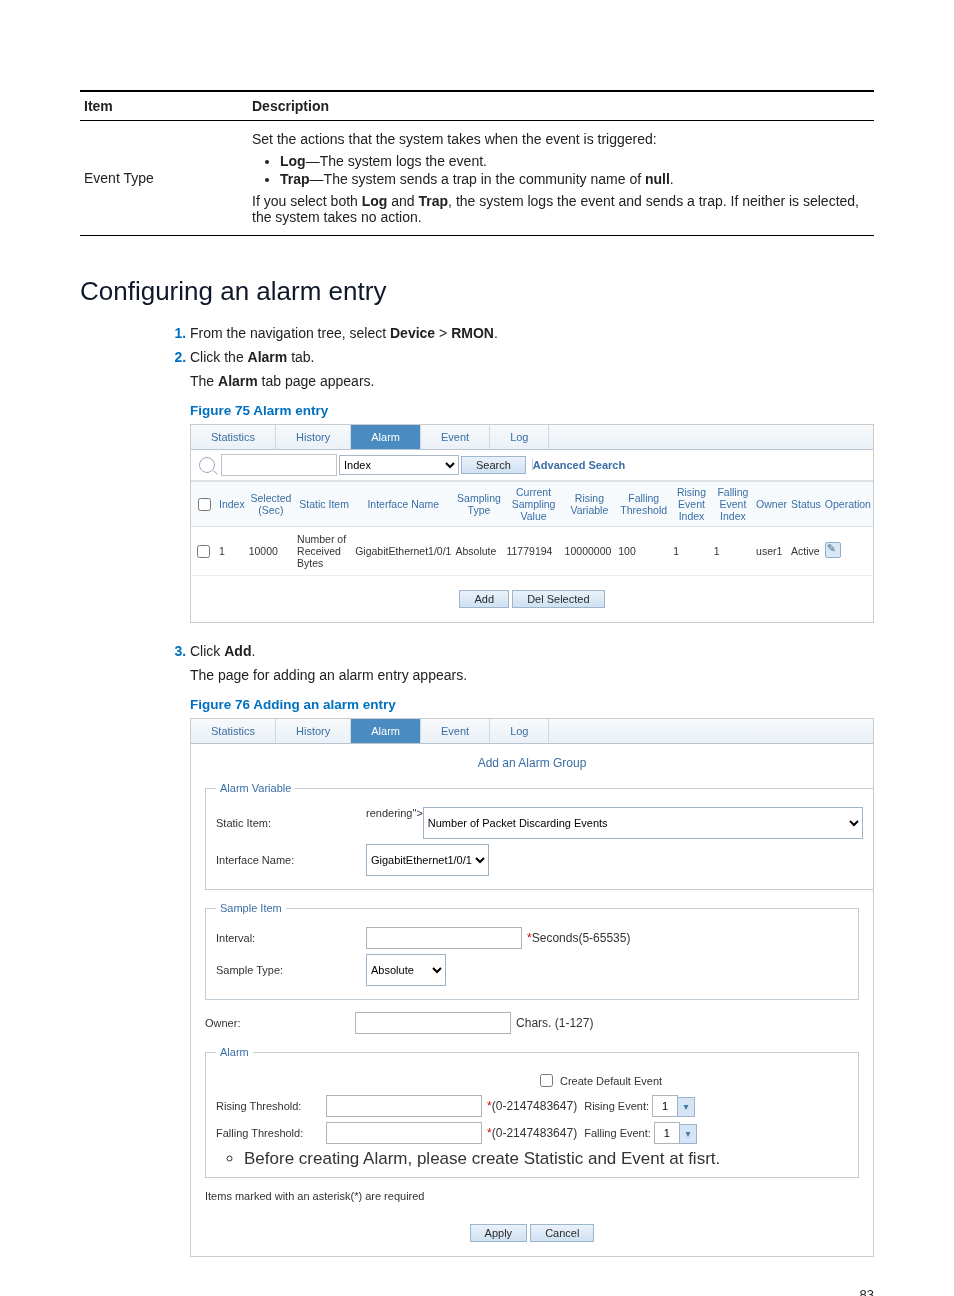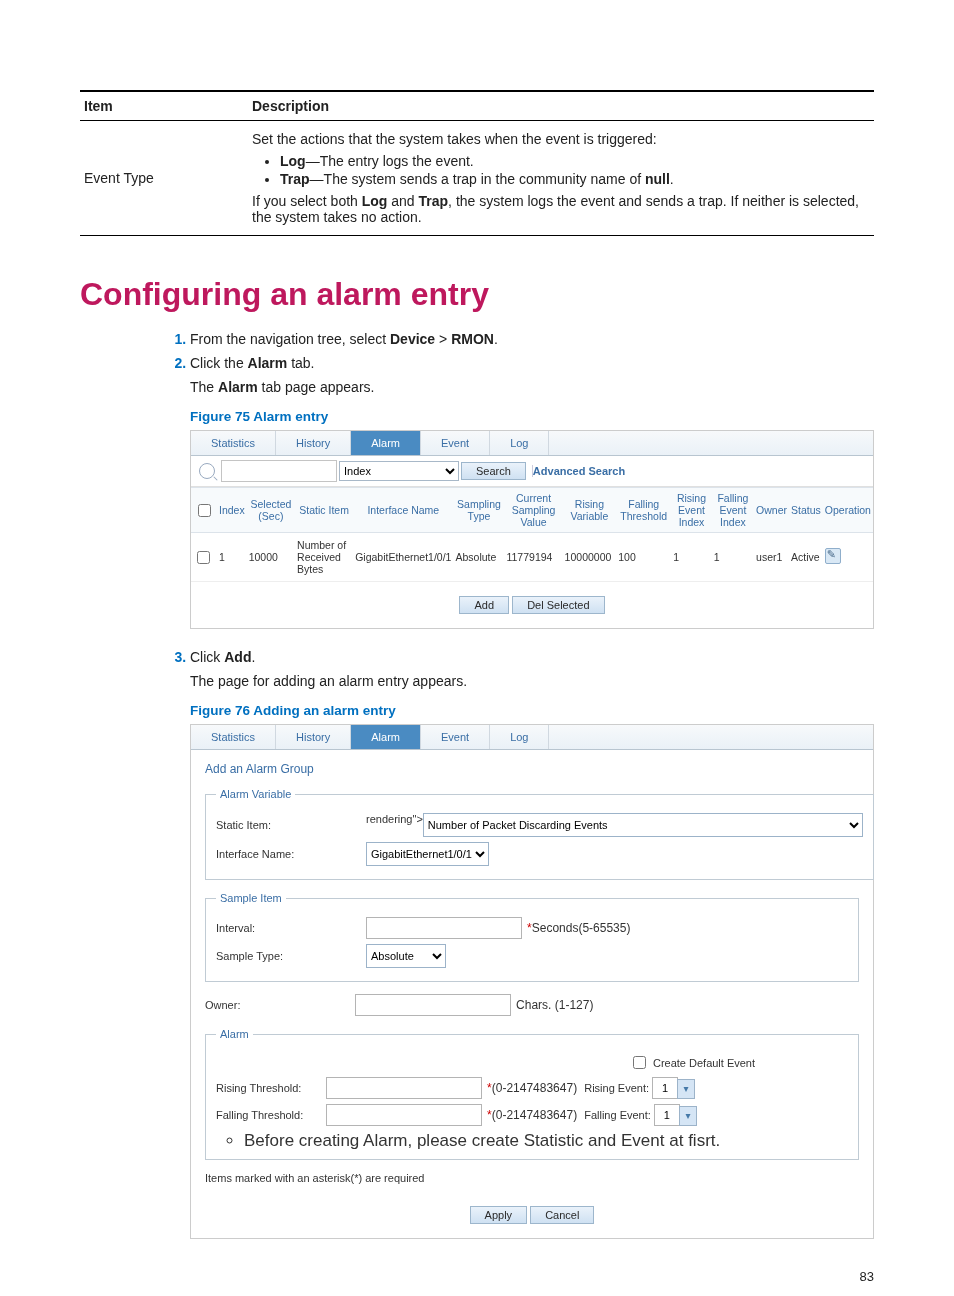--- a/index.html
+++ b/index.html
@@ -30,23 +30,23 @@
   .def-table tr.body td {
     padding: 10px 4px;
     vertical-align: middle;
     border-bottom: 1px solid #000;
   }
   .def-table td.item-col { width: 160px; }
   .def-table ul { margin: 6px 0; padding-left: 28px; }
   .def-table li { margin: 2px 0; }
   h1.section {
     font-family: Arial, sans-serif;
-    font-weight: bold;
-    color: #be185d;
-    font-size: 32px;
+    font-weight: normal;
+    color: #0f172a;
+    font-size: 26px;
     margin: 0 0 18px 0;
   }
   ol.steps {
     padding-left: 110px;
     margin: 0;
   }
   ol.steps > li {
     margin-bottom: 8px;
   }
   ol.steps > li::marker {
@@ -126,33 +126,33 @@
   }
   table.datagrid td {
     padding:6px 2px;
     border-bottom:1px solid #eee;
     text-align:left;
   }
   .opicon{display:inline-block;width:14px;height:14px;background:#d9e8f5;border:1px solid #8faecb;border-radius:2px;position:relative;}
   .opicon::before{content:"✎";position:absolute;left:1px;top:-1px;font-size:11px;color:#4a6b8a;}
   .btnrow{text-align:center;padding:14px 0;}
   
-  .formblock { padding: 12px 14px 0 14px; color:#3a6ea5; font-size:12px;}
+  .formblock { padding: 12px 14px 0 14px; color:#3a6ea5; font-size:12px;text-align:center;}
   fieldset.grp {
     border:1px solid #c0cbd4;
     margin:12px 14px;
     padding:8px 10px;
     font-size:11px;
     color:#333;
   }
   fieldset.grp legend { color:#3a6ea5; font-size:11px; padding:0 4px;}
   .frow { display:flex; align-items:center; margin:5px 0;}
   .flabel { width:150px; color:#333;}
   .fctrl input[type="text"]{border:1px solid #b4b4b4;height:18px;width:150px;font-size:11px;}
-  .fctrl select{border:1px solid #9cb3c9;height:24px;font-size:11px;background:#fff;}
+  .fctrl select{border:1px solid #9cb3c9;height:32px;font-size:11px;background:#fff;}
   .fctrl .wide{width:440px;}
   .hint{font-size:12px;color:#333;margin-left:2px;}
   .star{color:#c00;}
   .note-ul{margin:4px 0 0 28px;padding:0;}
   .note-ul li{font-size:17px;color:#333;}
   .footnote{font-size:11px;color:#333;margin:2px 14px 8px 14px;}
   .simplerow{margin:6px 14px;display:flex;align-items:center;font-size:11px;}
   .simplerow .lab{width:150px;}
   .pagenum{ text-align:right; font-size:13px; margin-top:30px;}
   .chevron{display:inline-flex;width:16px;height:18px;background:#d5e5f5;border:1px solid #9cb3c9;justify-content:center;align-items:center;color:#4679a8;font-size:10px;margin-left:-1px;}
@@ -166,21 +166,21 @@
     <tbody>
         <tr class="header-line">
       <td class="item-col">Item</td>
       <td>Description</td>
     </tr>
     <tr class="body">
       <td class="item-col">Event Type</td>
       <td>
         <div>Set the actions that the system takes when the event is triggered:</div>
         <ul>
-          <li><strong>Log</strong><span>—The entry logs the event.</span></li>
+          <li><strong>Log</strong><span>—The system logs the event.</span></li>
           <li><strong>Trap</strong><span>—The system sends a trap in the community name of </span><strong>null</strong>.</li>
         </ul>
         <div>
           <span>If you select both </span><strong>Log</strong><span> and </span><strong>Trap</strong><span>, the system logs the event and sends a trap. If neither is selected, the system takes no action.</span>
         </div>
       </td>
     </tr>
   </tbody>
     </table>
 
@@ -317,21 +317,21 @@
         <div class="simplerow">
           <div class="lab">Owner:</div>
           <div class="fctrl">
             <input type="text" style="">
             <span class="hint">Chars. (1-127)</span>
           </div>
         </div>
 
         <fieldset class="grp">
           <legend>Alarm</legend>
-          <div class="frow" style="justify-content:center">
+          <div class="frow" style="">
             <div style="width:320px"></div>
             <input type="checkbox" style="">
             <span style="margin-left:4px">Create Default Event</span>
           </div>
           <div class="frow">
             <div class="flabel" style="width:110px">Rising Threshold:</div>
             <div class="fctrl">
               <input type="text" style="">
               <span class="hint"><span class="star">*</span><span>(0-2147483647)</span></span>
               <span style="margin-left:4px">Rising Event:</span>

